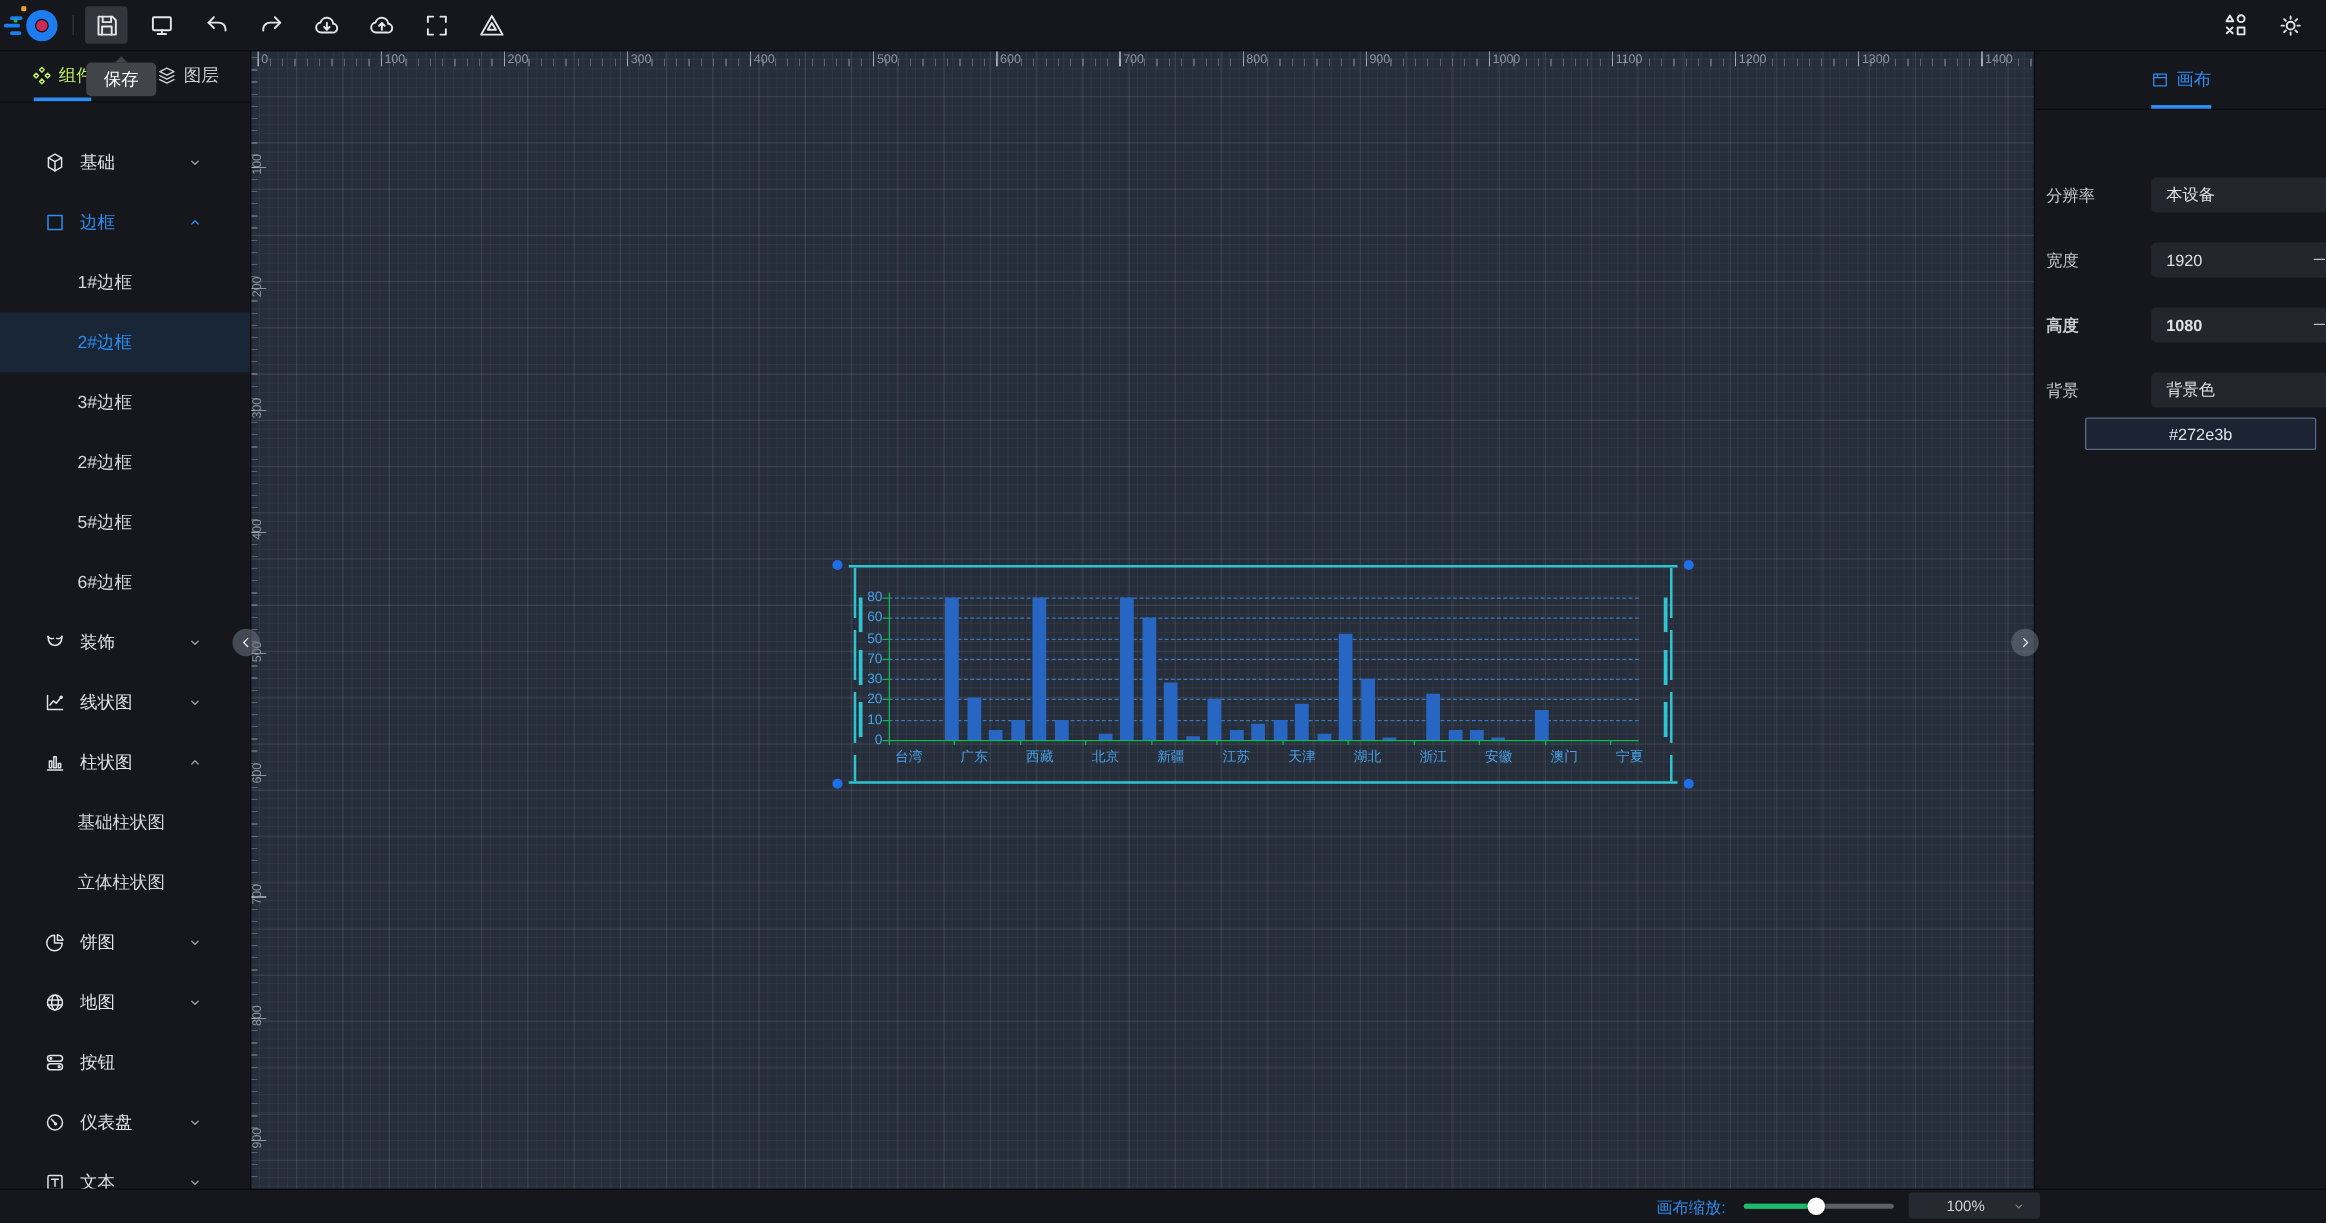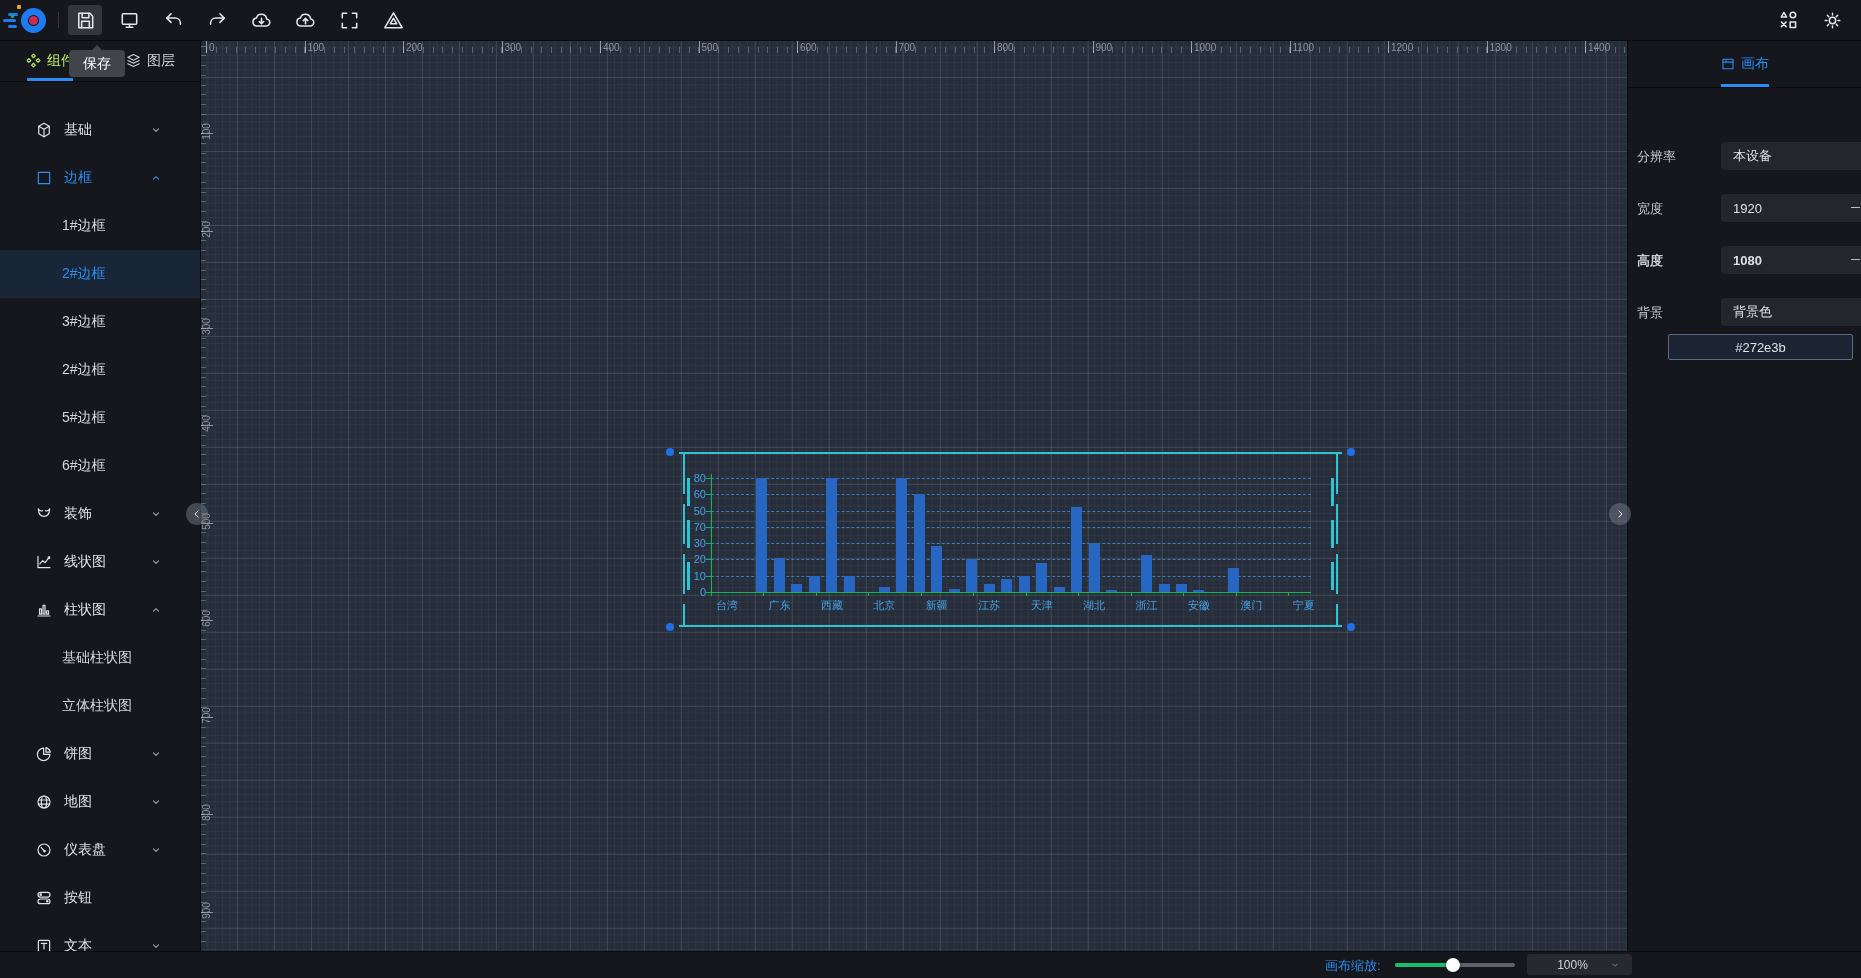--- a/index.html
+++ b/index.html
@@ -386,42 +386,42 @@
           <span>地图</span>
           <span class="chev icon">
             <svg viewBox="0 0 24 24" fill="none" stroke="currentColor" stroke-width="1.6" stroke-linecap="round" stroke-linejoin="round">
               <path d="M8.2 10.4 12 14.2l3.8-3.8"></path>
             </svg>
           </span>
         </div>
         <div class="m-row m-cat">
           <span class="icon">
             <svg viewBox="0 0 24 24" fill="none" stroke="currentColor" stroke-width="1.6" stroke-linecap="round" stroke-linejoin="round">
-              <circle cx="12" cy="12" r="8"></circle>
-              <path d="M12.6 13.4 8.2 8.6"></path>
-              <circle cx="12.6" cy="13.4" r="1" fill="currentColor"></circle>
-            </svg>
-          </span>
-          <span>仪表盘</span>
-          <span class="chev icon">
-            <svg viewBox="0 0 24 24" fill="none" stroke="currentColor" stroke-width="1.6" stroke-linecap="round" stroke-linejoin="round">
-              <path d="M8.2 10.4 12 14.2l3.8-3.8"></path>
-            </svg>
-          </span>
-        </div>
-        <div class="m-row m-cat">
-          <span class="icon">
-            <svg viewBox="0 0 24 24" fill="none" stroke="currentColor" stroke-width="1.6" stroke-linecap="round" stroke-linejoin="round">
               <rect x="4" y="4.4" width="16" height="6.3" rx="3.1"></rect>
               <rect x="4" y="13.3" width="16" height="6.3" rx="3.1"></rect>
               <circle cx="7.6" cy="7.5" r="0.9" fill="currentColor"></circle>
               <circle cx="16.4" cy="16.4" r="0.9" fill="currentColor"></circle>
             </svg>
           </span>
           <span>按钮</span>
+        </div>
+        <div class="m-row m-cat">
+          <span class="icon">
+            <svg viewBox="0 0 24 24" fill="none" stroke="currentColor" stroke-width="1.6" stroke-linecap="round" stroke-linejoin="round">
+              <circle cx="12" cy="12" r="8"></circle>
+              <path d="M12.6 13.4 8.2 8.6"></path>
+              <circle cx="12.6" cy="13.4" r="1" fill="currentColor"></circle>
+            </svg>
+          </span>
+          <span>仪表盘</span>
+          <span class="chev icon">
+            <svg viewBox="0 0 24 24" fill="none" stroke="currentColor" stroke-width="1.6" stroke-linecap="round" stroke-linejoin="round">
+              <path d="M8.2 10.4 12 14.2l3.8-3.8"></path>
+            </svg>
+          </span>
         </div>
         <div class="m-row m-cat">
           <span class="icon">
             <svg viewBox="0 0 24 24" fill="none" stroke="currentColor" stroke-width="1.6" stroke-linecap="round" stroke-linejoin="round">
               <rect x="4.5" y="4.5" width="15" height="15" rx="1.5"></rect>
               <path d="M8.5 8.5h7M12 8.5V16"></path>
             </svg>
           </span>
           <span>文本</span>
           <span class="chev icon">

